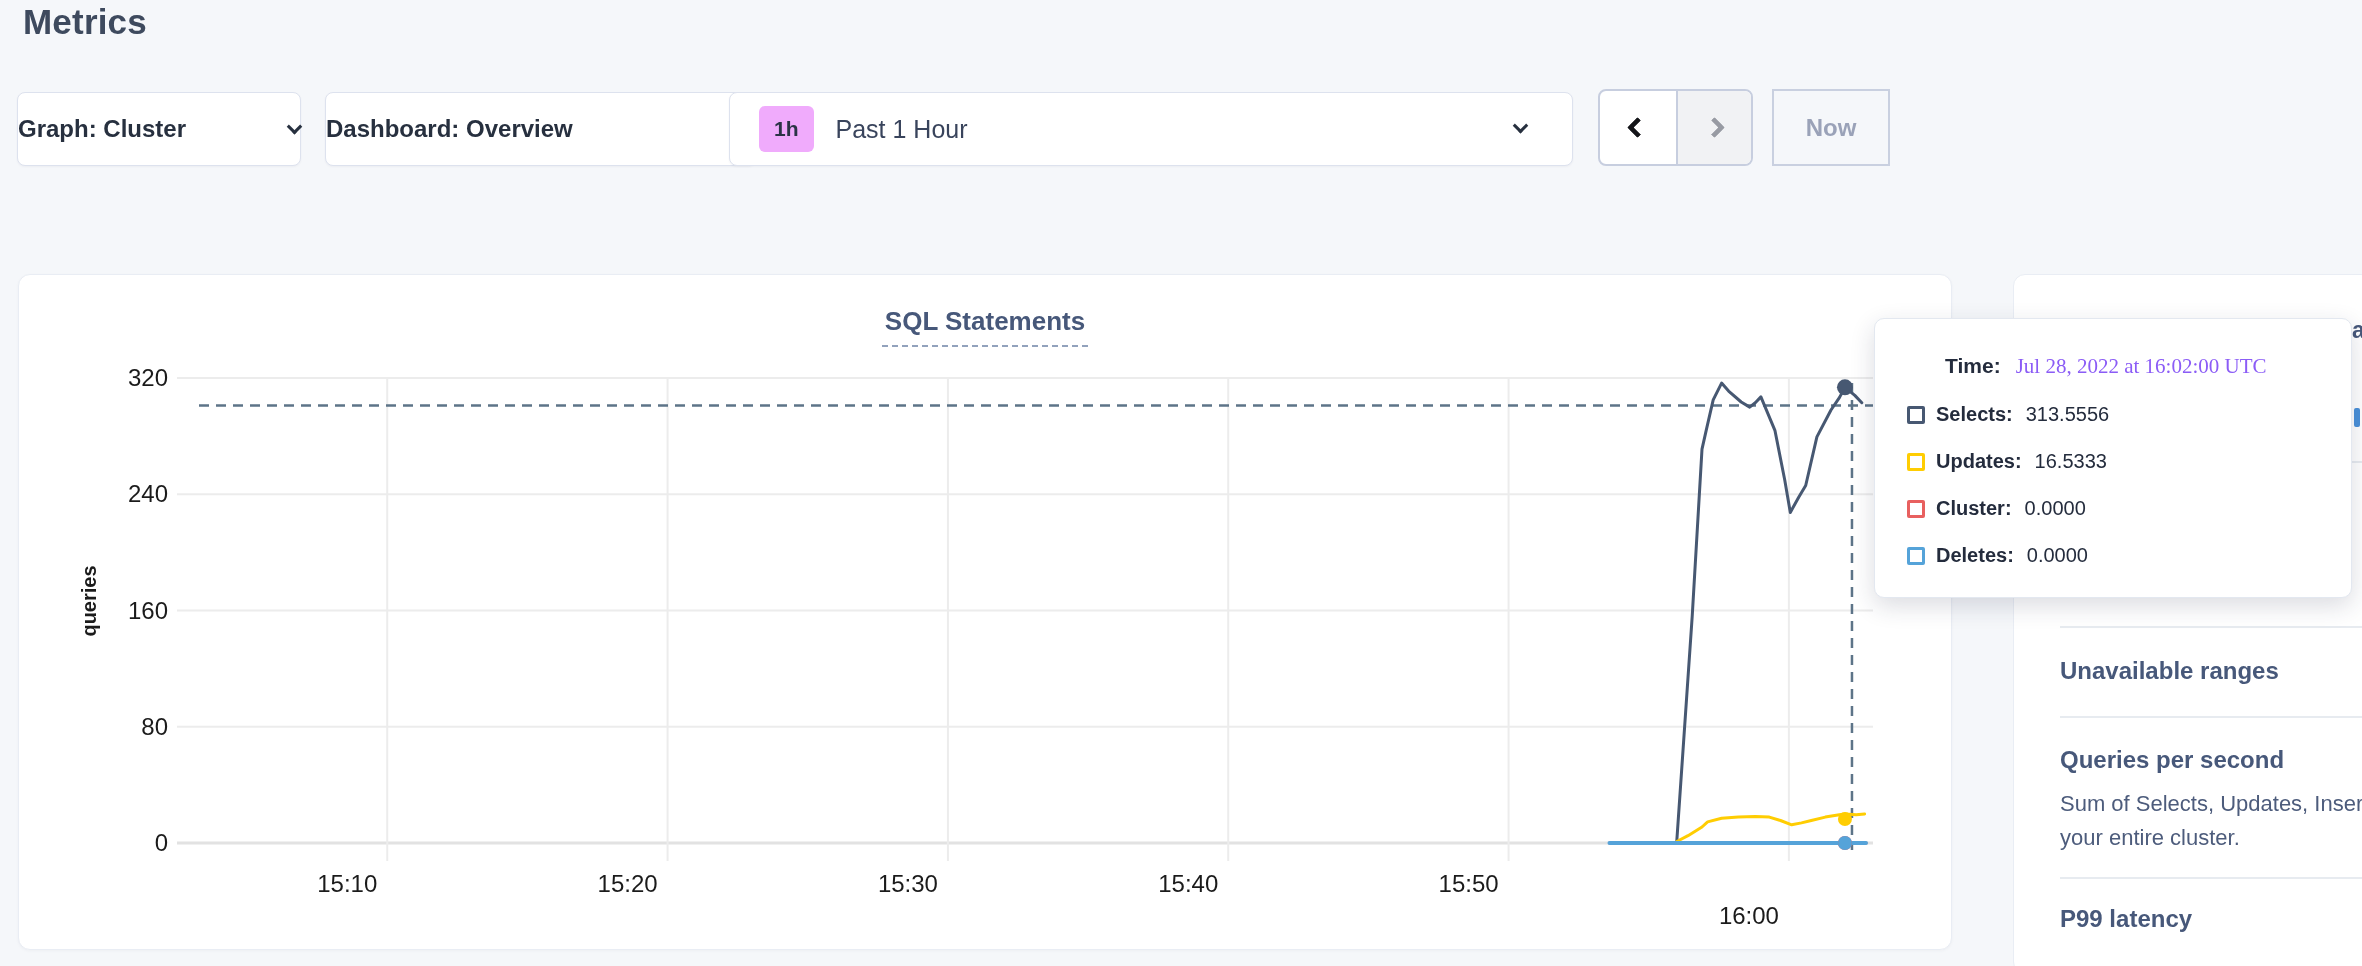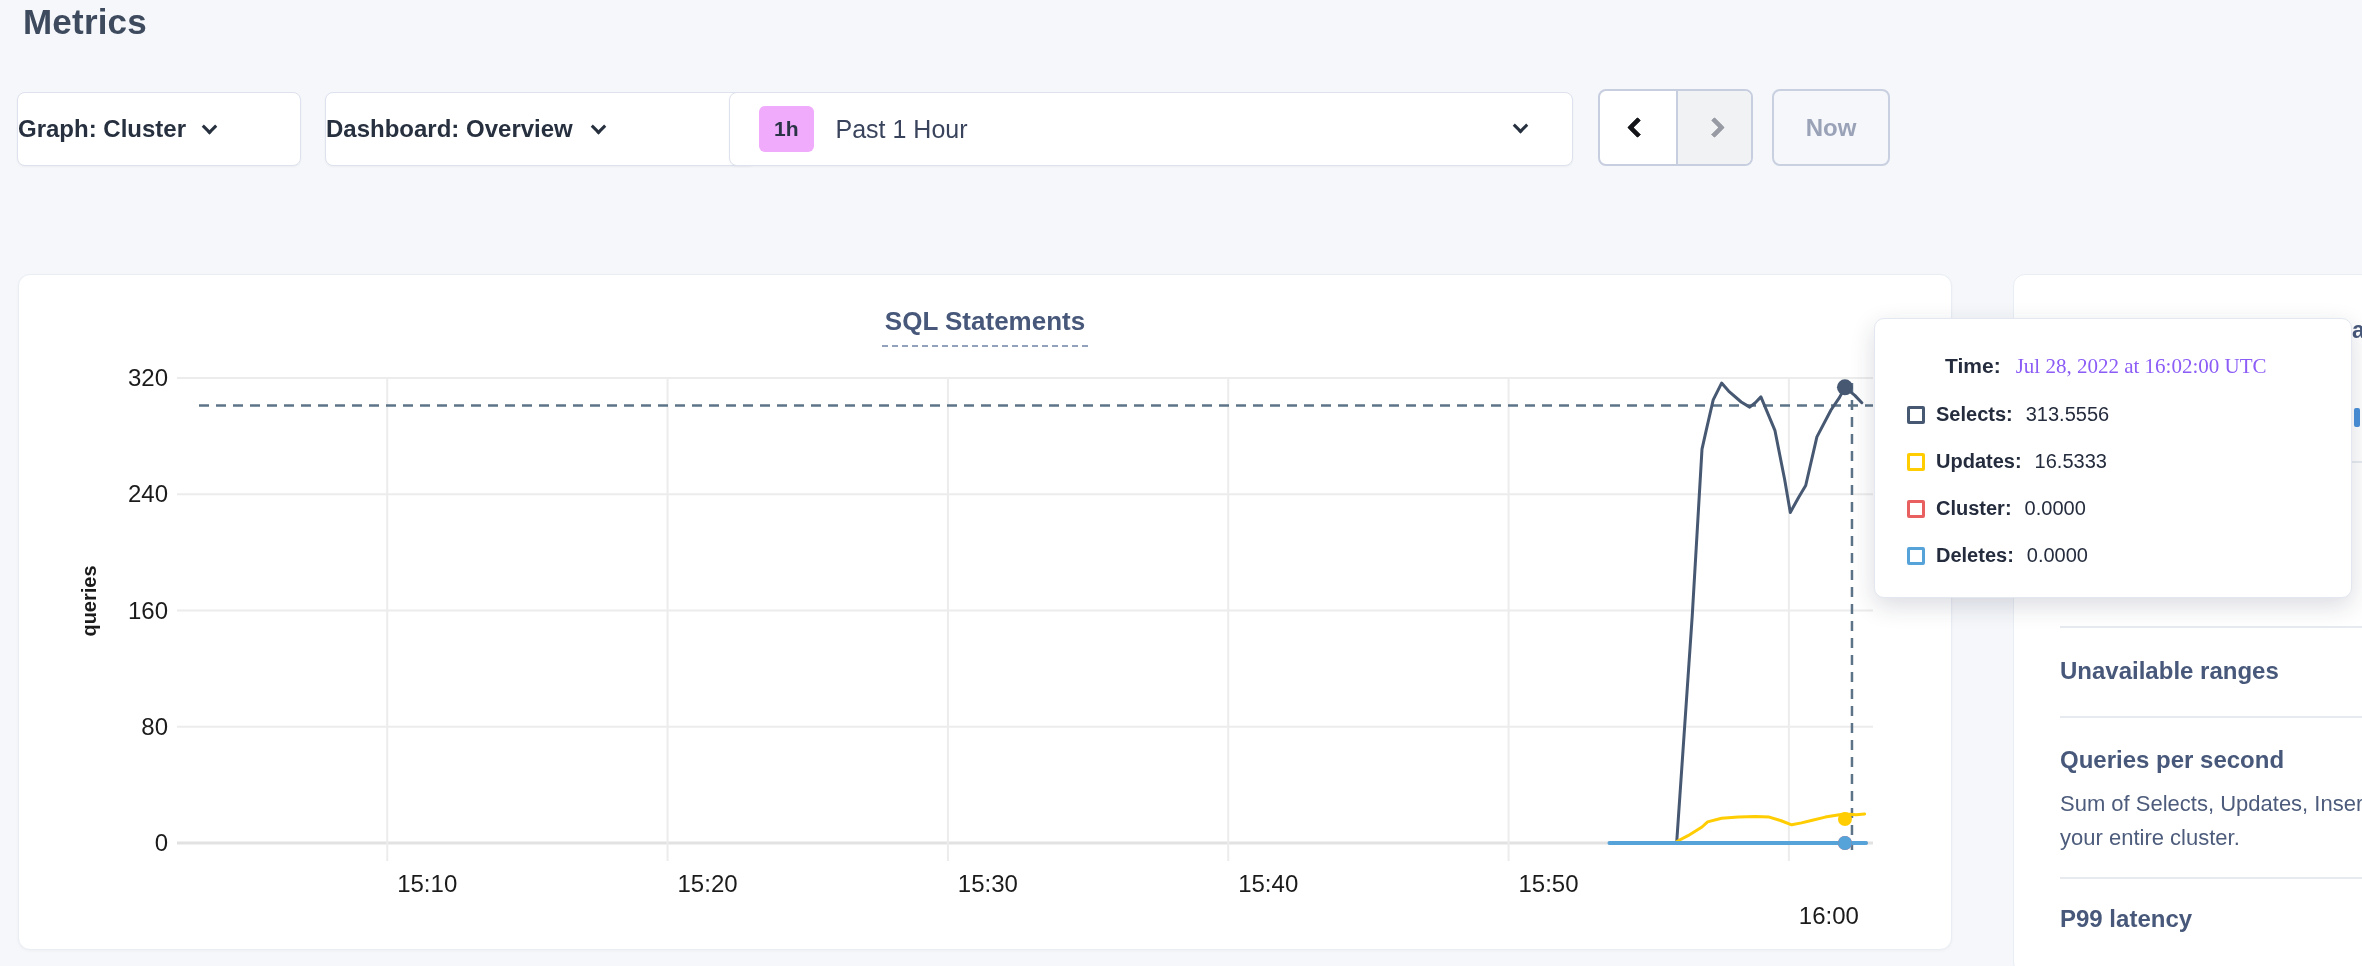--- a/index.html
+++ b/index.html
@@ -11,21 +11,21 @@
   }
   
   #page-title {
     position:absolute; left:23px; top:2px;
     font-size:35px; font-weight:600; color:#3e4a5e; letter-spacing:.2px;
   }
   
   .tool-btn {
     position:absolute; top:92px; height:74px; background:#ffffff;
     border:1.5px solid #dde2ee; border-radius:8px;
-    display:flex; align-items:center; justify-content:flex-start;
+    display:flex; align-items:center; justify-content:space-between;
     box-shadow:0 1px 2px rgba(50,60,90,.05); cursor:pointer;
   }
   .tool-btn .lbl { font-size:24px; font-weight:700; color:#27303f; }
   .chev { display:inline-block; width:11px; height:11px;
     border-right:3px solid #27303f; border-bottom:3px solid #27303f; }
   .chev.down { transform:rotate(45deg) translate(-2px,-2px); }
   #dd-graph { left:17px; width:284px; gap:18px; }
   #dd-dashboard { left:325px; width:431px; gap:20px; }
   #time-picker { left:729px; width:844px; justify-content:flex-start; }
   #range-badge {
@@ -41,21 +41,21 @@
   }
   .nav-half { width:50%; display:flex; align-items:center; justify-content:center; cursor:pointer; }
   #nav-next { background:#f1f2f4; border-left:2px solid #c7cedf; }
   .chev-big { display:inline-block; width:15px; height:15px; }
   #prev-icon { border-right:5px solid #141519; border-bottom:5px solid #141519;
     transform:rotate(135deg); border-radius:2px; }
   #next-icon { border-right:5px solid #989ba3; border-bottom:5px solid #989ba3;
     transform:rotate(-45deg); border-radius:2px; }
   #now-btn {
     position:absolute; left:1772px; top:89px; width:118px; height:77px;
-    border:2px solid #c9d0e0; border-radius:8px; background:transparent;
+    border:2px solid #c9d0e0; border-radius:0; background:transparent;
     display:flex; align-items:center; justify-content:center;
     font-size:24px; font-weight:600; color:#9aa2b8; cursor:default;
   }
   
   #chart-card {
     position:absolute; left:18px; top:274px; width:1934px; height:676px;
     background:#ffffff; border:1.5px solid #e9edf4; border-radius:12px;
     box-shadow:0 1px 3px rgba(40,50,80,.04); z-index:1;
   }
   #sidebar-card {
@@ -70,21 +70,21 @@
     border-bottom:2px dashed #92a2bc; padding:0 3px 8px 3px; cursor:help;
   }
   
   #queries-label {
     position:absolute; left:89px; top:601px; transform:translate(-50%,-50%) rotate(-90deg);
     font-size:20px; font-weight:700; color:#1b1b1b; z-index:4;
   }
   .ytick { position:absolute; left:48px; width:120px; height:28px; line-height:28px;
     text-align:right; font-size:24px; color:#1b1b1b; z-index:4; }
   .xtick { position:absolute; top:870px; width:140px; height:28px; line-height:28px;
-    text-align:right; font-size:24px; color:#1b1b1b; z-index:4; }
+    text-align:left; font-size:24px; color:#1b1b1b; z-index:4; }
   #chart-svg { position:absolute; left:0; top:0; width:2362px; height:966px;
     z-index:3; pointer-events:none; }
   
   #hover-tooltip {
     position:absolute; left:1874px; top:318px; width:478px; height:280px;
     background:#ffffff; border:1px solid #e3e8f0; border-radius:10px;
     box-shadow:0 8px 24px rgba(30,40,70,.16); z-index:6; padding-top:30px;
   }
   #tooltip-time-row { margin-left:70px; height:34px; display:flex; align-items:center; }
   #tooltip-time-row .t-lbl { font-size:21px; font-weight:700; color:#242c3d; }

